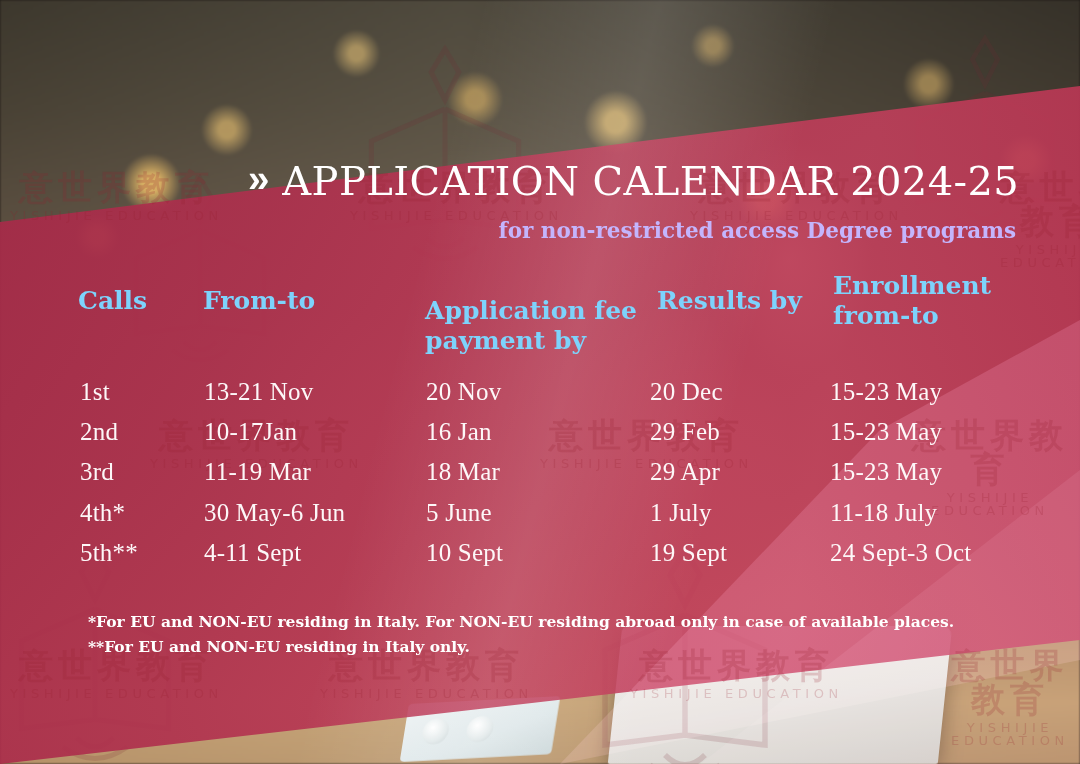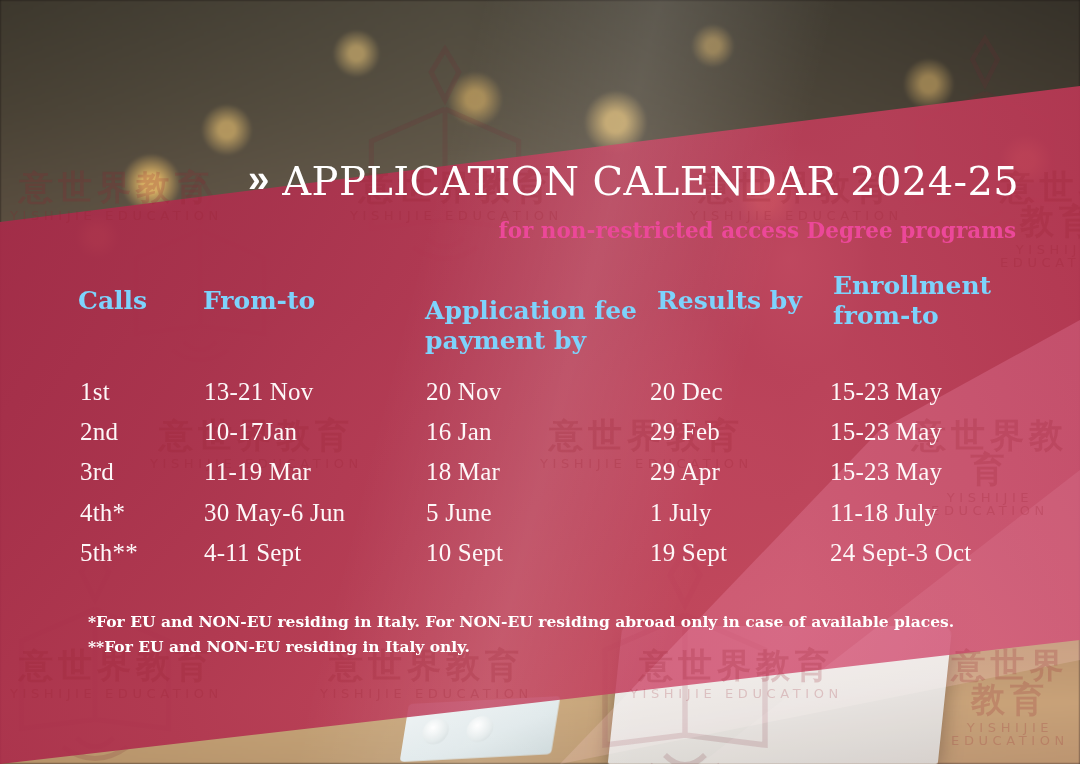--- a/index.html
+++ b/index.html
@@ -171,21 +171,21 @@
     font-size:40px;
     letter-spacing:.4px;
     line-height:1;
     white-space:nowrap;
   }
   .subtitle {
     position:absolute; right:64px; top:218px;
     font-family:"DejaVu Serif", serif;
     font-weight:700;
     font-size:21.5px;
-    color:#ec4899;
+    color:#c4b5fd;
     white-space:nowrap;
   }
 
   
   .table { position:absolute; left:0; top:0; width:1080px; color:#fff; }
   .hdr-cell {
     position:absolute;
     font-family:"DejaVu Serif", serif;
     font-weight:700;
     font-size:25px;

